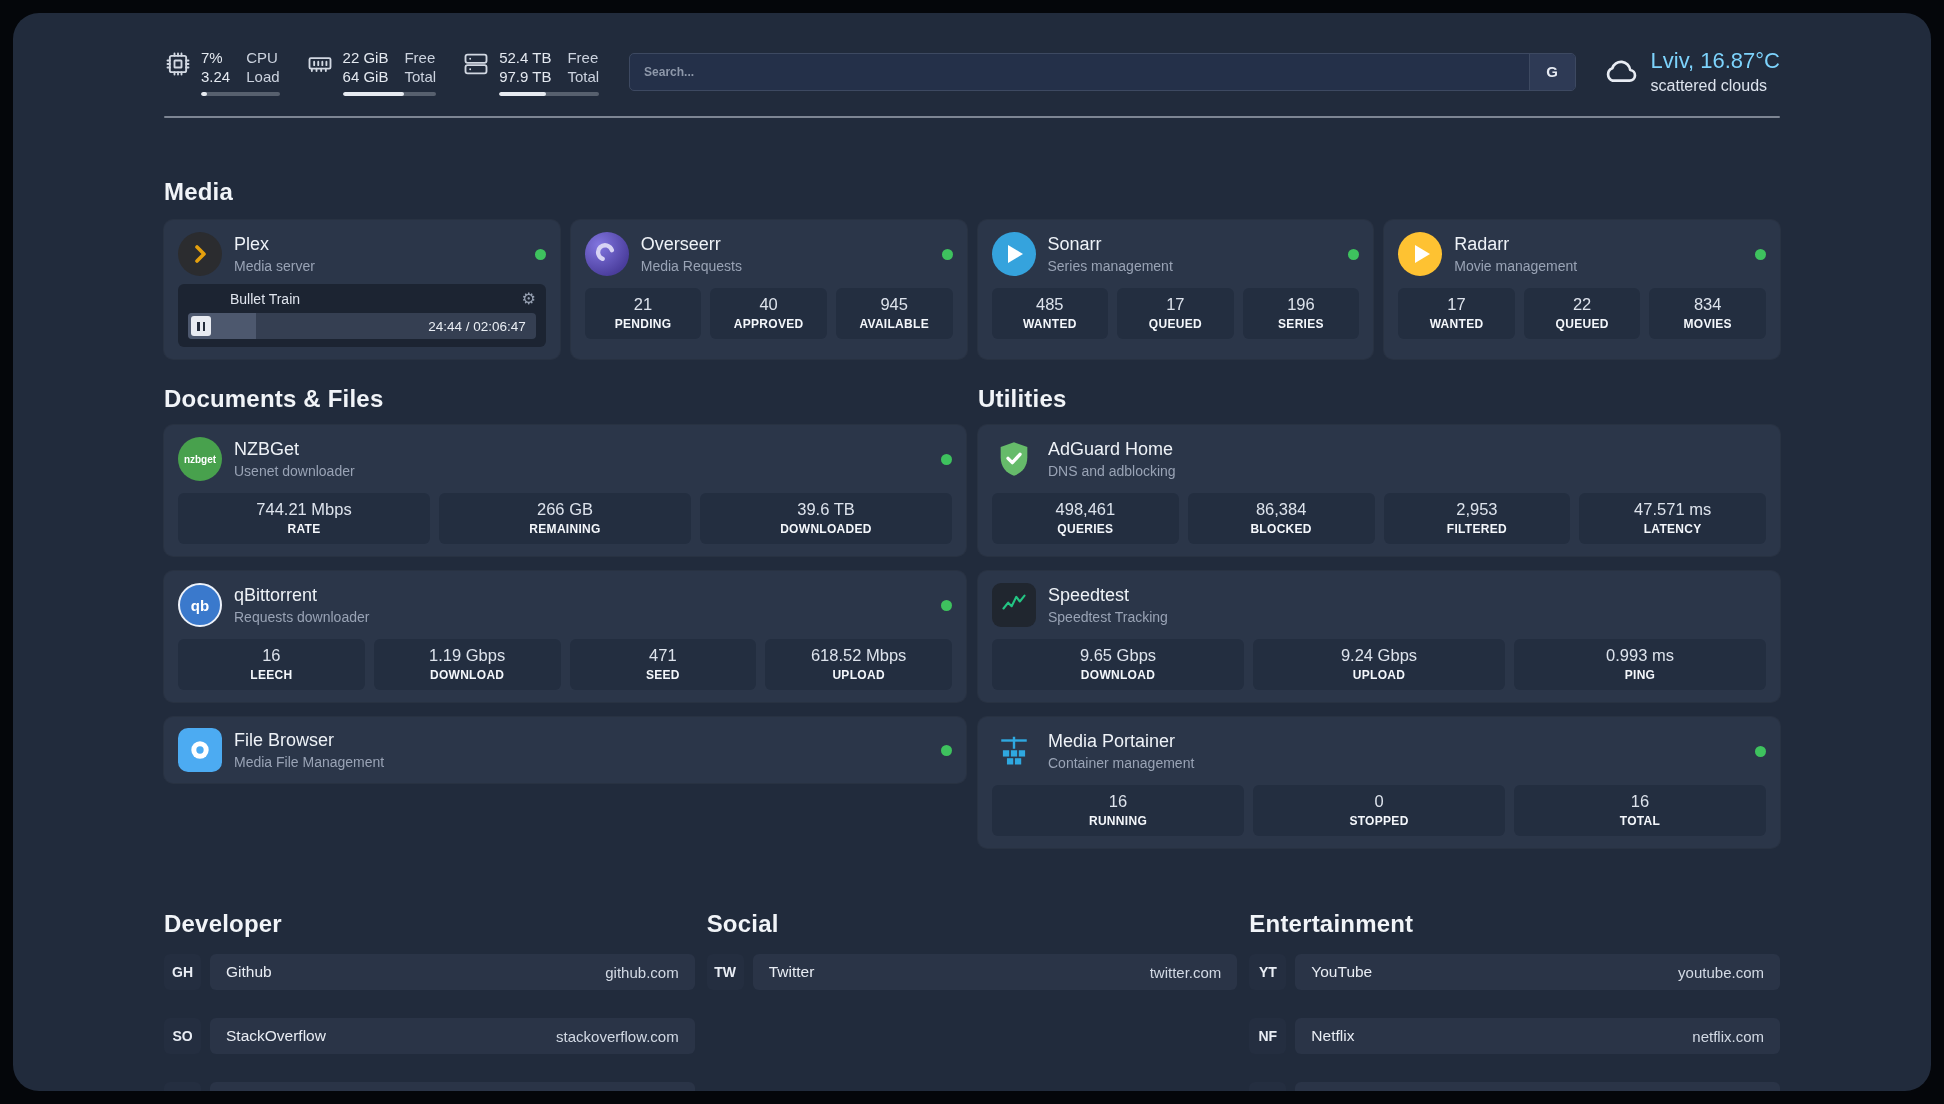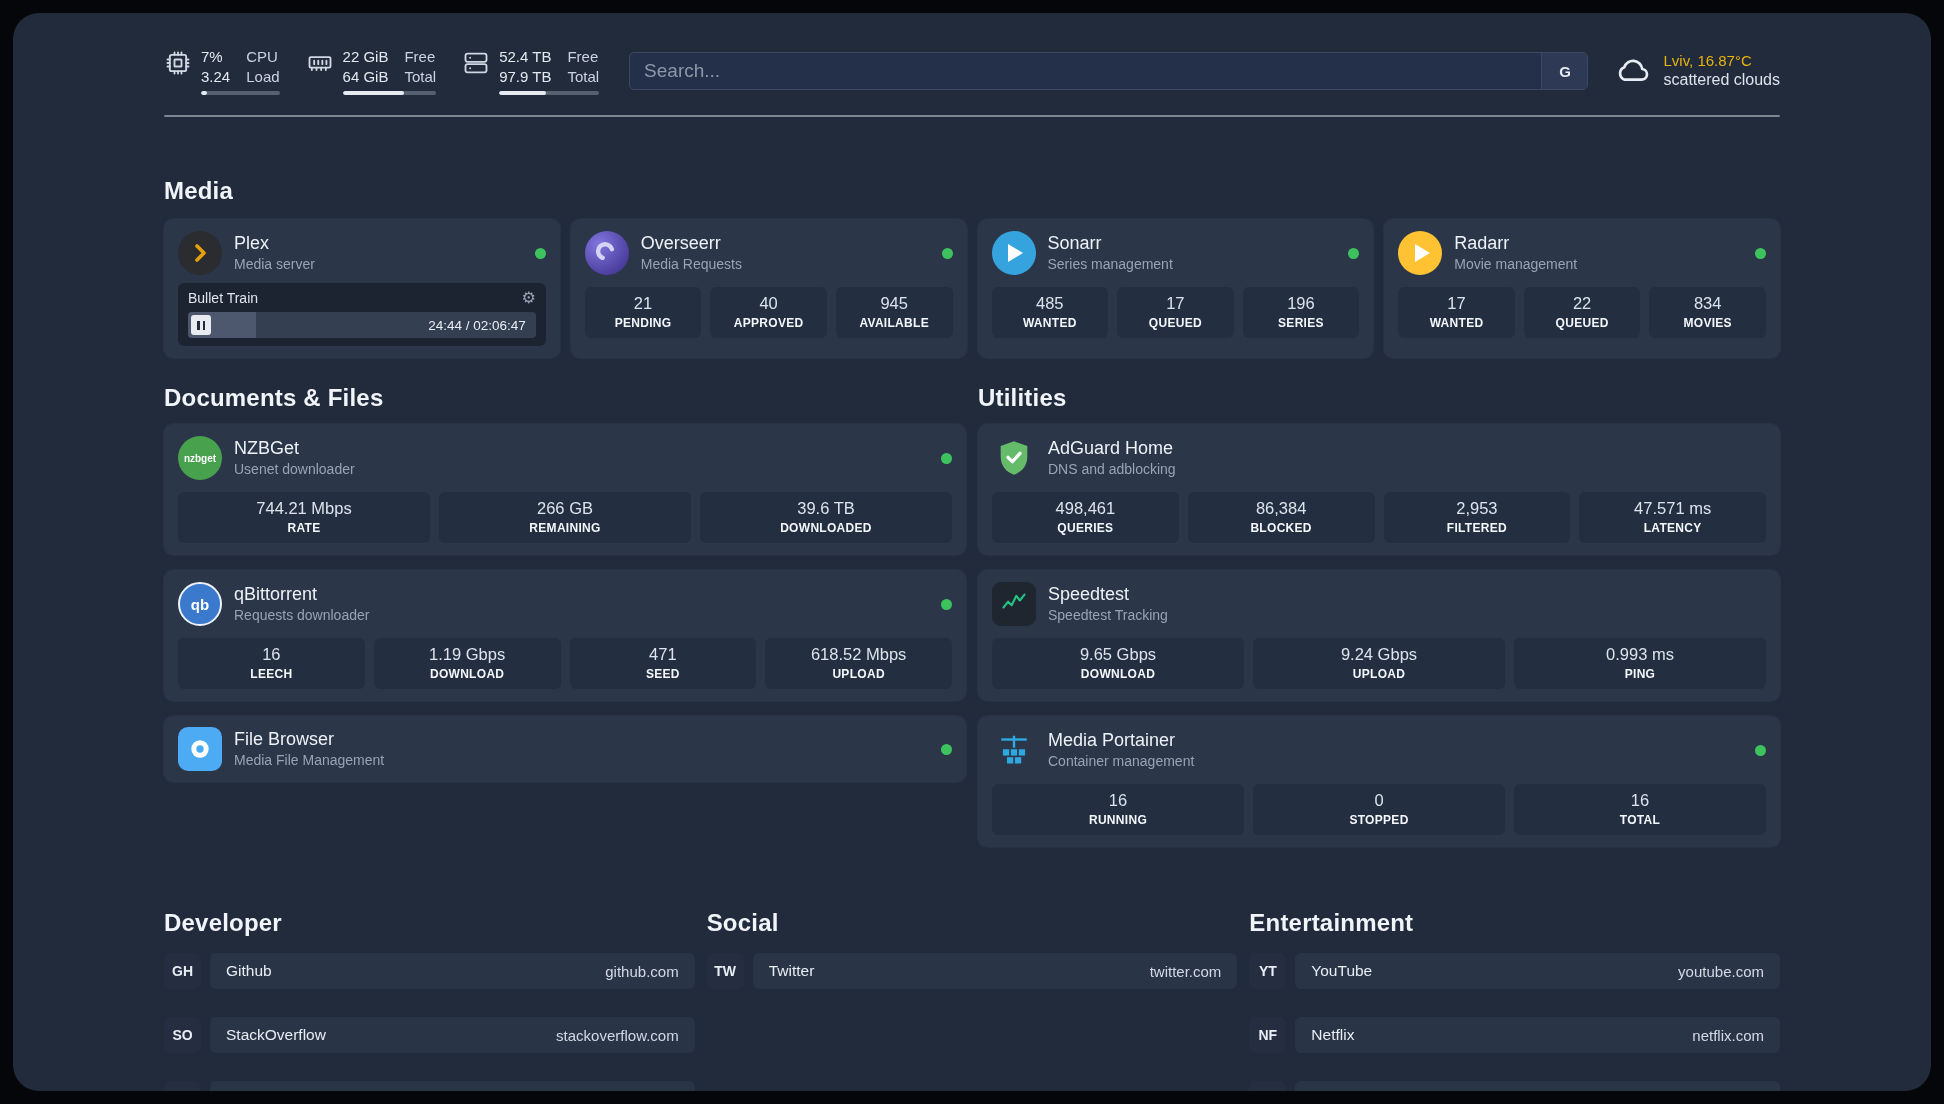--- a/index.html
+++ b/index.html
@@ -19,28 +19,28 @@
   .sys-col div { font-size:15px; line-height:1.3; white-space:nowrap; }
   .sys-values div { color:#e4e9f0; }
   .sys-labels div { color:#ccd3df; }
   .sys-bar { margin-top:5px; height:4px; border-radius:2px; background:rgba(231,235,241,0.28);
              position:relative; overflow:hidden; }
   .sys-bar .fill { position:absolute; left:0; top:0; bottom:0; background:#e7ebf1; border-radius:2px; }
 
   .search { flex:1; align-self:center; margin:0 26px 0 30px; display:flex; height:38px;
             background:#243049; border:1px solid #3d4961; border-radius:5px; overflow:hidden; }
   .search input { flex:1; background:transparent; border:none; outline:none; color:#86efac;
-                  font-size:19px; padding:0 14px; font-family:inherit; }
+                  font-size:12px; padding:0 14px; font-family:inherit;font-weight:bold; }
   .search input::placeholder { color:#8d97a9; }
   .g-btn { width:46px; background:#2e3a55; border-left:1px solid #3d4961; color:#e7ebf3;
            font-size:15px; font-weight:600; display:flex; align-items:center; justify-content:center;
            cursor:pointer; }
 
   .weather { display:flex; gap:11px; align-items:center; }
-  .weather-loc { font-size:15px; color:#eab308; line-height:1.3; }
+  .weather-loc { font-size:22px; color:#7dd3fc; line-height:1.3; }
   .weather-cond { font-size:16px; color:#dde3ed; line-height:1.3; }
 
   .divider { margin-top:20px; height:2px; background:rgba(217,223,233,0.5); border-radius:1px; }
 
   
   .section-heading { font-size:24px; font-weight:600; color:#f1f4f8; letter-spacing:.2px; }
   .media-heading { margin-top:60px; }
   .media-grid { margin-top:14px; display:grid; grid-template-columns:repeat(4,1fr); gap:11px; }
 
   .app-card { background:#2b3649; border-radius:9px; padding:12px 14px;
@@ -55,21 +55,21 @@
   .tiles { margin-top:12px; display:grid; gap:9px; }
   .tiles.c3 { grid-template-columns:repeat(3,1fr); }
   .tiles.c4 { grid-template-columns:repeat(4,1fr); }
   .tile { background:#232e40; border-radius:6px; padding:7px 4px 8px; text-align:center; }
   .tile-value { font-size:16.5px; color:#dde3ec; white-space:nowrap; }
   .tile-label { font-size:12px; font-weight:700; color:#f4f7fb; margin-top:3px; letter-spacing:.3px; }
 
   
   .player { margin-top:8px; background:#1c2432; border-radius:6px; padding:7px 10px 8px; }
   .player-top { display:flex; align-items:center; }
-  .player-title { font-size:14px; color:#e0e5ee; }
+  .player-title { font-size:14px; color:#e0e5ee;margin-left:42px; }
   .gear { margin-left:auto; color:#97a1b3; font-size:16px; line-height:1; cursor:pointer; }
   .player-track { margin-top:6px; position:relative; height:26px; background:#353f52;
                   border-radius:4px; display:flex; align-items:center; overflow:hidden; cursor:pointer; }
   .player-fill { position:absolute; left:0; top:0; bottom:0; background:#4d586e; }
   .pause-btn { position:relative; z-index:1; margin-left:3px; width:20px; height:20px; background:#e8ebf1;
                border-radius:3px; display:flex; align-items:center; justify-content:center; gap:3px; cursor:pointer; }
   .pause-btn i { display:block; width:2.5px; height:9px; background:#232b3a; }
   .player-time { position:relative; z-index:1; margin-left:auto; padding-right:10px;
                  font-size:13.5px; color:#e9edf3; white-space:nowrap; }
 

